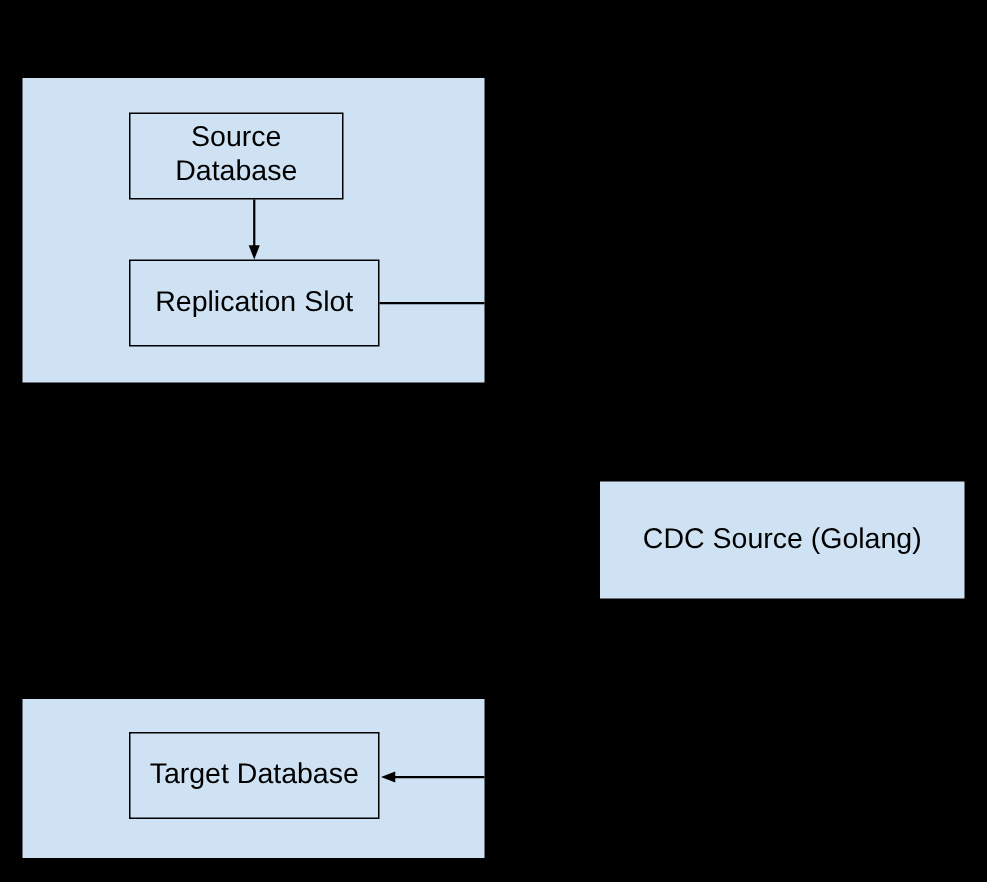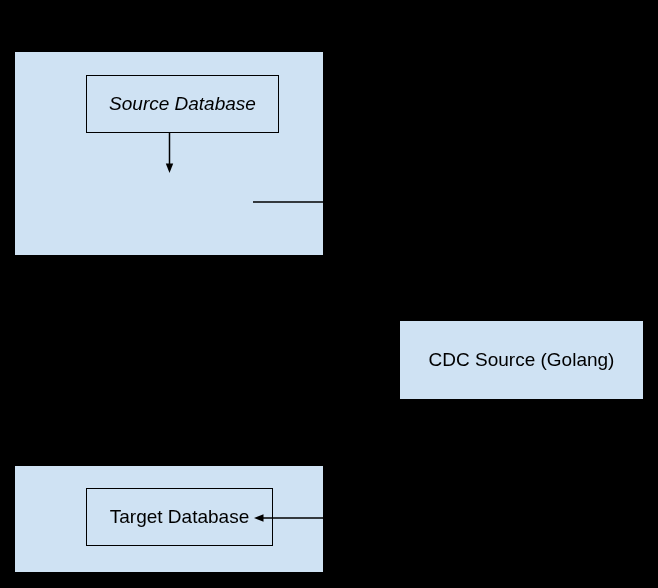--- a/index.html
+++ b/index.html
@@ -49,59 +49,61 @@
     line-height: 1.2;
     color: #000000;
   }
   .node.bordered {
     border: 1px solid #000000;
     box-sizing: border-box;
   }
   .node-source-database {
     left: 71px;   
     top: 23px;    
-    width: 193px;
+    width: 143px;
     height: 58px;
-    font-style: italic;
   }
   .node-replication-slot {
     left: 71px;
     top: 121px;   
     width: 167px;
     height: 58px;
   }
   .node-cdc-process {
     left: 400px;
     top: 321px;
     width: 243px;
     height: 78px;
   }
   .node-target-database {
     left: 71px;   
     top: 22px;    
-    width: 187px;
+    width: 167px;
     height: 58px;
   }
   .connector-layer {
     position: absolute;
     left: 0;
     top: 0;
     width: 658px;
     height: 588px;
     pointer-events: none;
   }
 </style>
 </head>
 <body>
 
 <div class="canvas">
 
   <div class="zone zone-source">
     <div class="node bordered node-source-database">
       <span>Source Database</span>
+    </div>
+    <div class="node bordered node-replication-slot">
+      <span>Replication Slot</span>
     </div>
   </div>
 
   <div class="node node-cdc-process">
     <span>CDC Source (Golang)</span>
   </div>
 
   <div class="zone zone-target">
     <div class="node bordered node-target-database">
       <span>Target Database</span>

